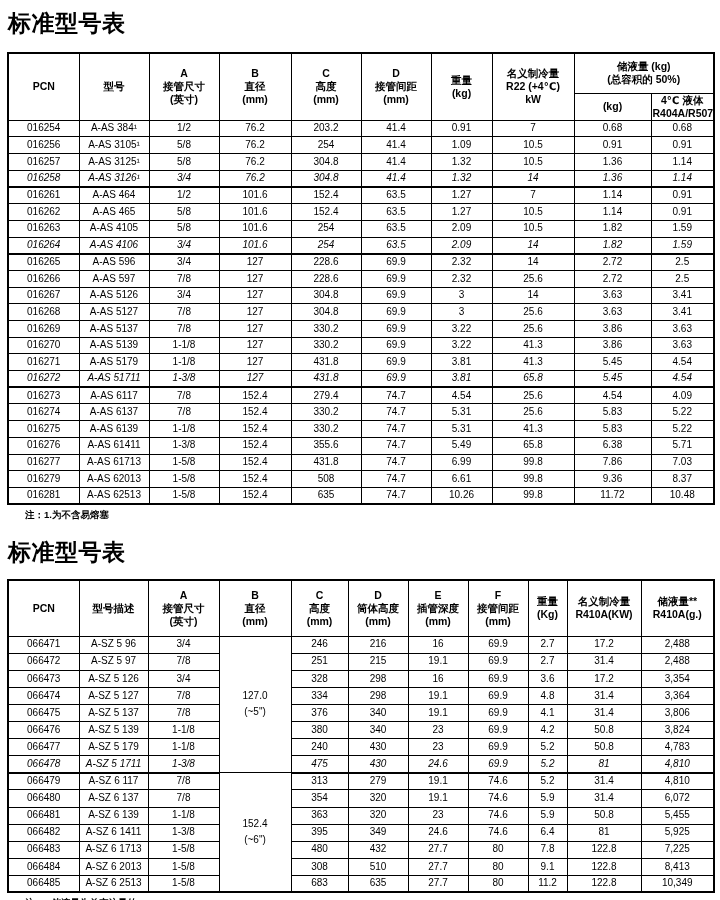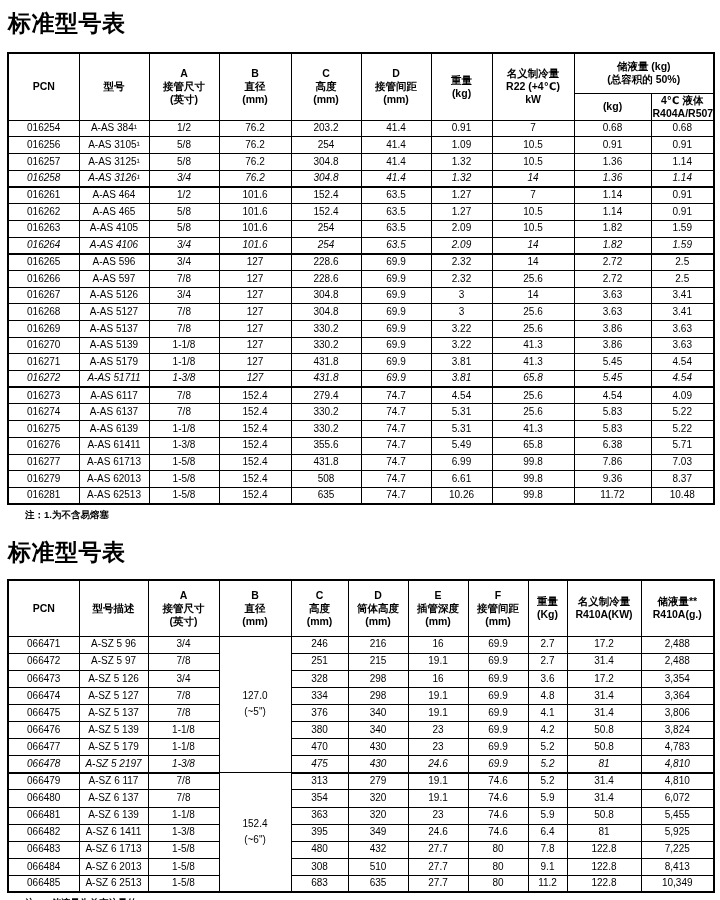--- a/index.html
+++ b/index.html
@@ -508,31 +508,31 @@
         <td>23</td>
         <td>69.9</td>
         <td>4.2</td>
         <td>50.8</td>
         <td>3,824</td>
       </tr>
       <tr>
         <td>066477</td>
         <td>A-SZ 5 179</td>
         <td>1-1/8</td>
-        <td>470</td>
+        <td>240</td>
         <td>430</td>
         <td>23</td>
         <td>69.9</td>
         <td>5.2</td>
         <td>50.8</td>
         <td>4,783</td>
       </tr>
       <tr class="group-end">
         <td>066478</td>
-        <td>A-SZ 5 2197</td>
+        <td>A-SZ 5 1711</td>
         <td>1-3/8</td>
         <td>475</td>
         <td>430</td>
         <td>24.6</td>
         <td>69.9</td>
         <td>5.2</td>
         <td>81</td>
         <td>4,810</td>
       </tr>
       <tr>

